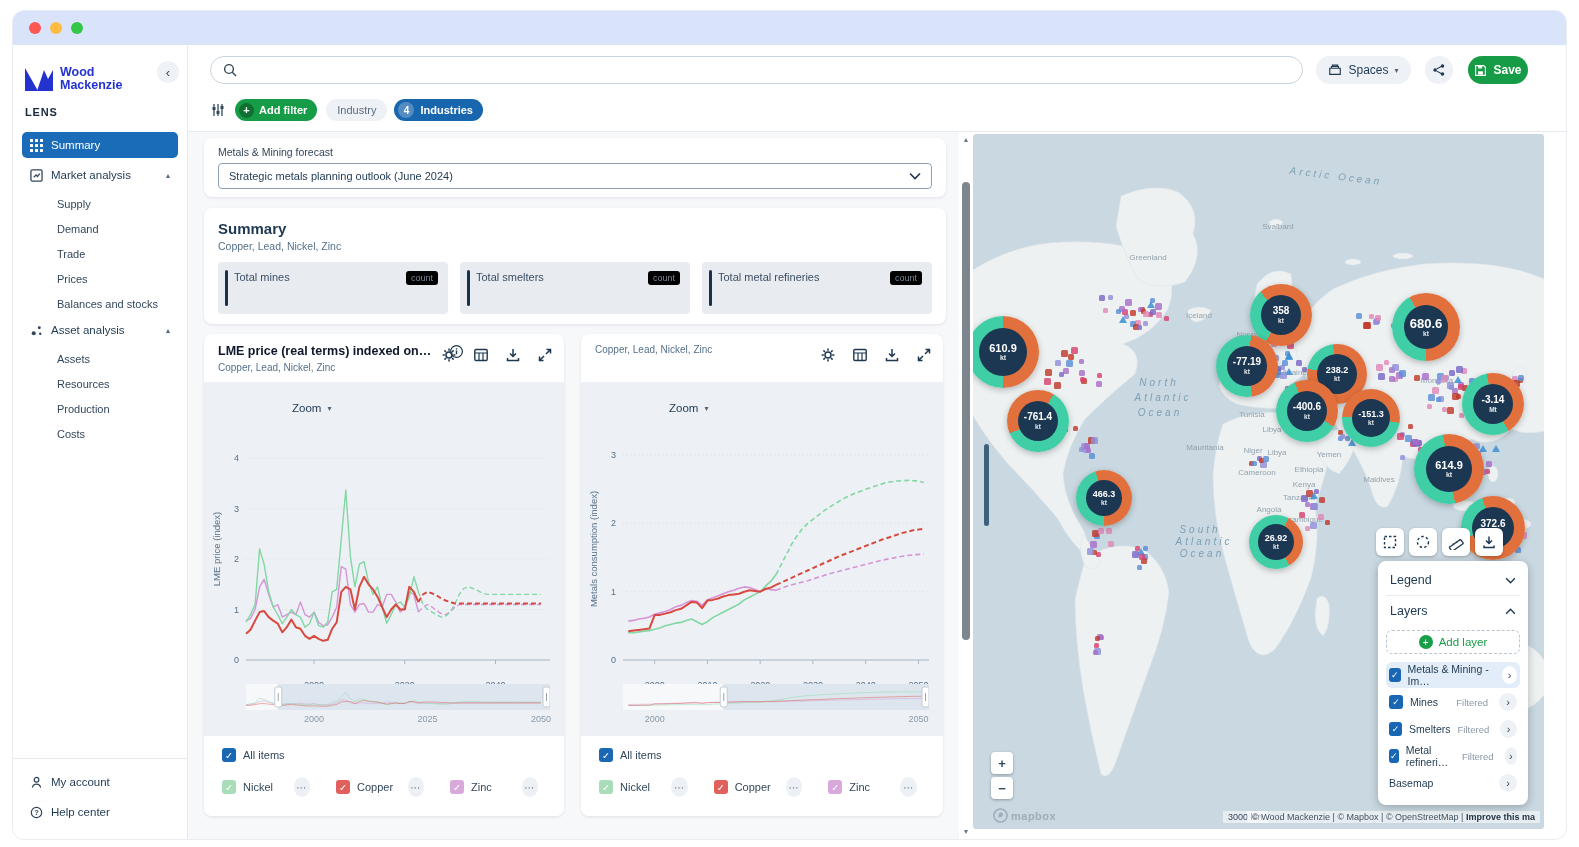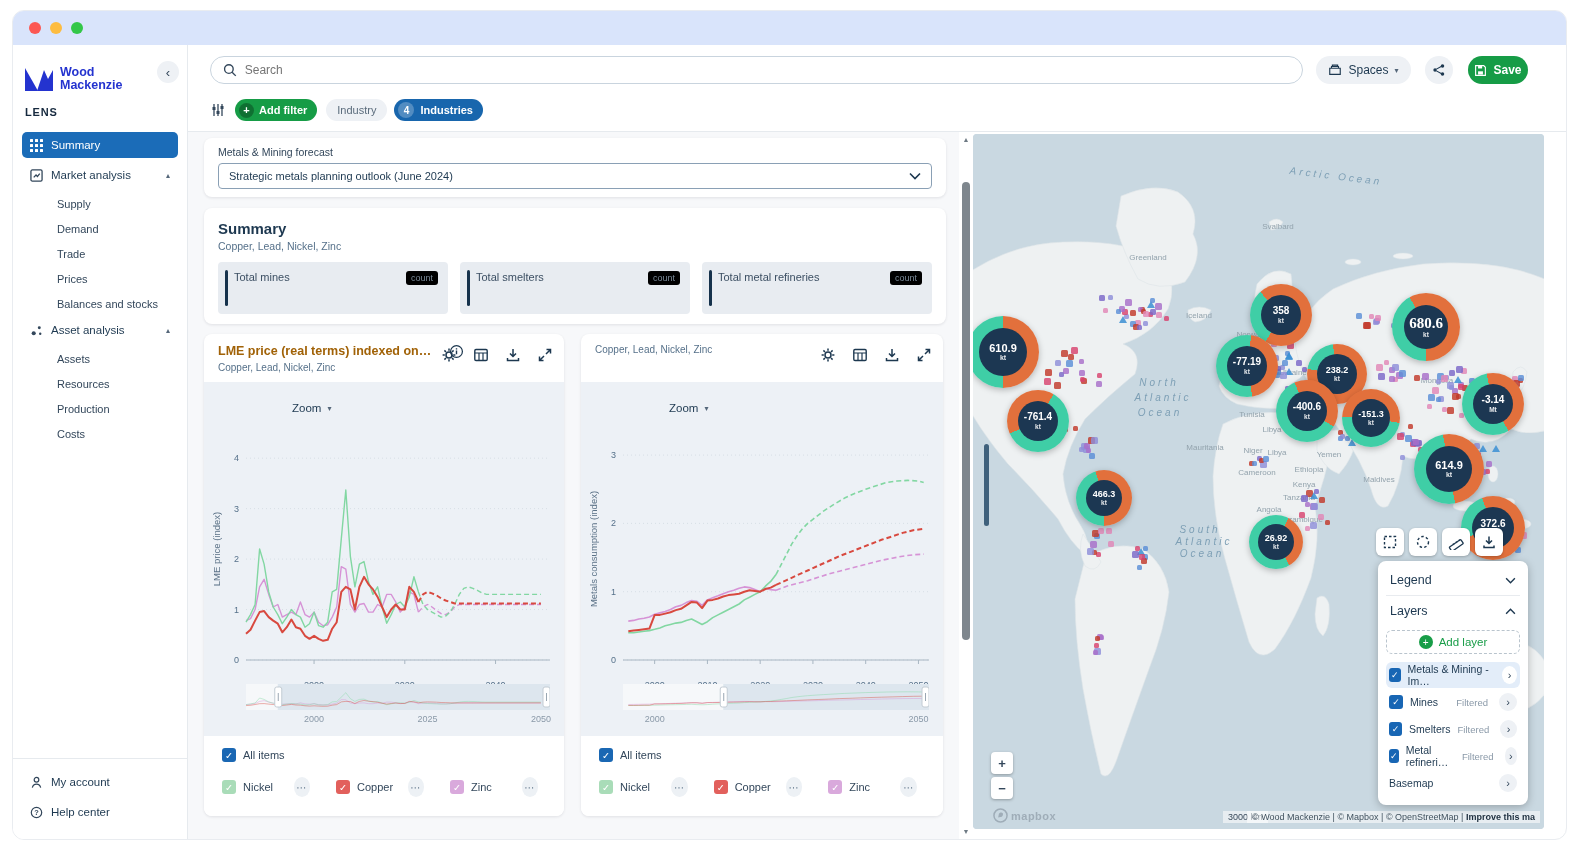--- a/index.html
+++ b/index.html
@@ -44,21 +44,21 @@
   .card2 h2 { font-size:15px; color:#1d3850; font-weight:bold; }
   .card2 .sub { font-size:10.5px; color:#56718a; margin-top:3px; }
   .tiles { display:flex; gap:12px; margin-top:10px; }
   .tile { flex:1; height:52px; background:#e8ecf1; border-radius:4px; position:relative; padding:9px 10px 0 16px; display:flex; align-items:flex-start; justify-content:space-between; }
   .tile .bar { position:absolute; left:7px; top:8px; bottom:8px; width:3px; background:#16324c; border-radius:2px; }
   .tile .tlabel { font-size:11px; color:#3c4f63; }
   .tile .tunit { font-size:9px; color:#7a8a99; background:#000000; border-radius:3px; padding:2px 5px; }
   
   .chart-card { top:202px; width:360px; height:482px; overflow:hidden; }
   .cc-header { position:relative; height:48px; padding:8px 12px 0 14px; }
-  .cc-title { font-size:12.5px; font-weight:bold; color:#a16207; display:flex; align-items:center; gap:16px; }
+  .cc-title { font-size:12.5px; font-weight:bold; color:#0f172a; display:flex; align-items:center; gap:16px; }
   .cc-sub { font-size:10px; color:#56718a; margin-top:2px; }
   .cc-icons { position:absolute; right:10px; top:12px; display:flex; gap:14px; }
   .icon-btn { width:18px; height:18px; display:flex; align-items:center; justify-content:center; cursor:pointer; }
   .cc-body { position:relative; height:354px; background:#edf1f6; }
   .zoom-ctl { position:absolute; left:88px; top:20px; font-size:11.5px; color:#1d3850; display:flex; gap:6px; align-items:center; cursor:pointer; }
   .zoom-ctl .zcaret { font-size:8px; color:#55677a; }
   .cc-nav-labels { position:absolute; left:0; top:332px; width:100%; height:14px; font-size:9px; color:#8a99a8; }
   .cc-nav-labels span { position:absolute; transform:translateX(-50%); }
   .cc-footer { height:80px; background:#fff; padding:12px 0 0 18px; }
   .chk-row { display:flex; align-items:center; gap:7px; font-size:11px; color:#33475b; }
@@ -215,21 +215,20 @@
         </div>
       </div>
   </aside>
 
   <header class="topbar">
     <div class="search-box">
       <svg width="14" height="14" viewBox="0 0 14 14">
           <circle cx="6" cy="6" r="4.4" fill="none" stroke="#33475b" stroke-width="1.4"></circle>
           <path d="M9.3 9.3 13 13" stroke="#33475b" stroke-width="1.4"></path>
         </svg>
-      <input placeholder="Search" style="">
     </div>
     <div class="pill-btn spaces-btn">
       <svg width="14" height="14" viewBox="0 0 16 16">
           <path d="M2 6h12v7H2z M4 6V4h8v2 M5 4V2.5h6V4" fill="none" stroke="#1d3850" stroke-width="1.3"></path>
         </svg>
       <span>Spaces</span>
       <span style="font-size:8px;color:#55677a">▾</span>
     </div>
     <div class="pill-btn share-btn">
       <svg width="14" height="14" viewBox="0 0 16 16">
@@ -964,21 +963,21 @@
         </div>
       </div>
       <div class="donut" style="left: 369px; top: 255px; width: 58px; height: 58px; background: conic-gradient(from 100deg, rgb(63, 206, 166) 0deg, rgb(63, 206, 166) 48%, rgb(226, 112, 60) 48%, rgb(226, 112, 60) 100%);">
         <div class="donut-inner" style="height: 38px; width: 38px; background: rgb(28, 55, 82);">
           <div class="dv" style="font-size: 9px;">-151.3</div>
           <div class="du" style="font-size: 6.5px;">kt</div>
         </div>
       </div>
       <div class="donut" style="left: 419px; top: 159px; width: 68px; height: 68px; background: conic-gradient(from 180deg, rgb(63, 206, 166) 0deg, rgb(63, 206, 166) 42%, rgb(226, 112, 60) 42%, rgb(226, 112, 60) 100%);">
         <div class="donut-inner" style="height: 44px; width: 44px; background: rgb(28, 55, 82);">
-          <div class="dv" style="font-size: 15px; font-family: Liberation Serif, serif;">680.6</div>
+          <div class="dv" style="font-size: 13px;">680.6</div>
           <div class="du" style="font-size: 6.5px;">kt</div>
         </div>
       </div>
       <div class="donut" style="left: 489px; top: 239px; width: 62px; height: 62px; background: conic-gradient(from 150deg, rgb(63, 206, 166) 0deg, rgb(63, 206, 166) 55%, rgb(226, 112, 60) 55%, rgb(226, 112, 60) 100%);">
         <div class="donut-inner" style="height: 40px; width: 40px; background: rgb(28, 55, 82);">
           <div class="dv" style="font-size: 10px;">-3.14</div>
           <div class="du" style="font-size: 6.5px;">Mt</div>
         </div>
       </div>
       <div class="donut" style="left: 441px; top: 300px; width: 70px; height: 70px; background: conic-gradient(from 170deg, rgb(63, 206, 166) 0deg, rgb(63, 206, 166) 50%, rgb(226, 112, 60) 50%, rgb(226, 112, 60) 100%);">

